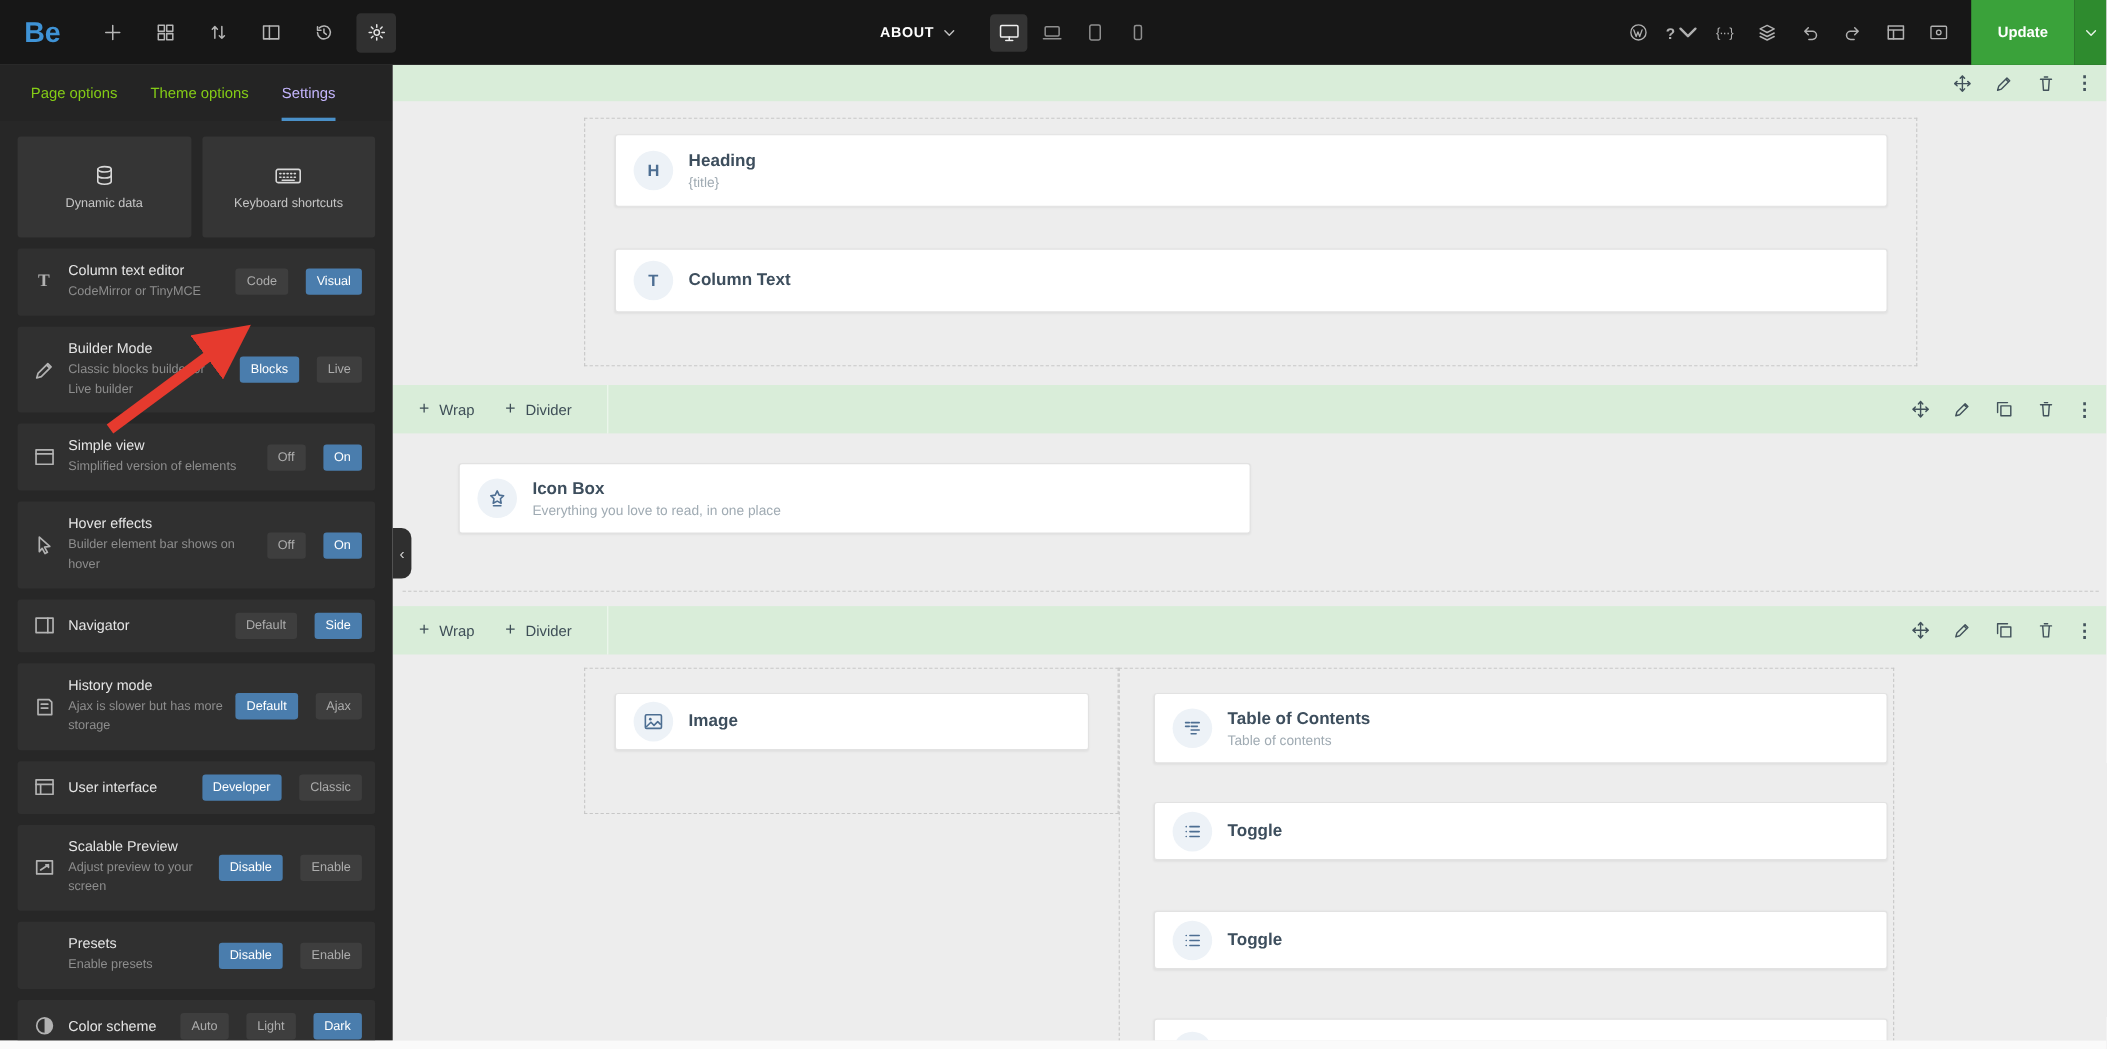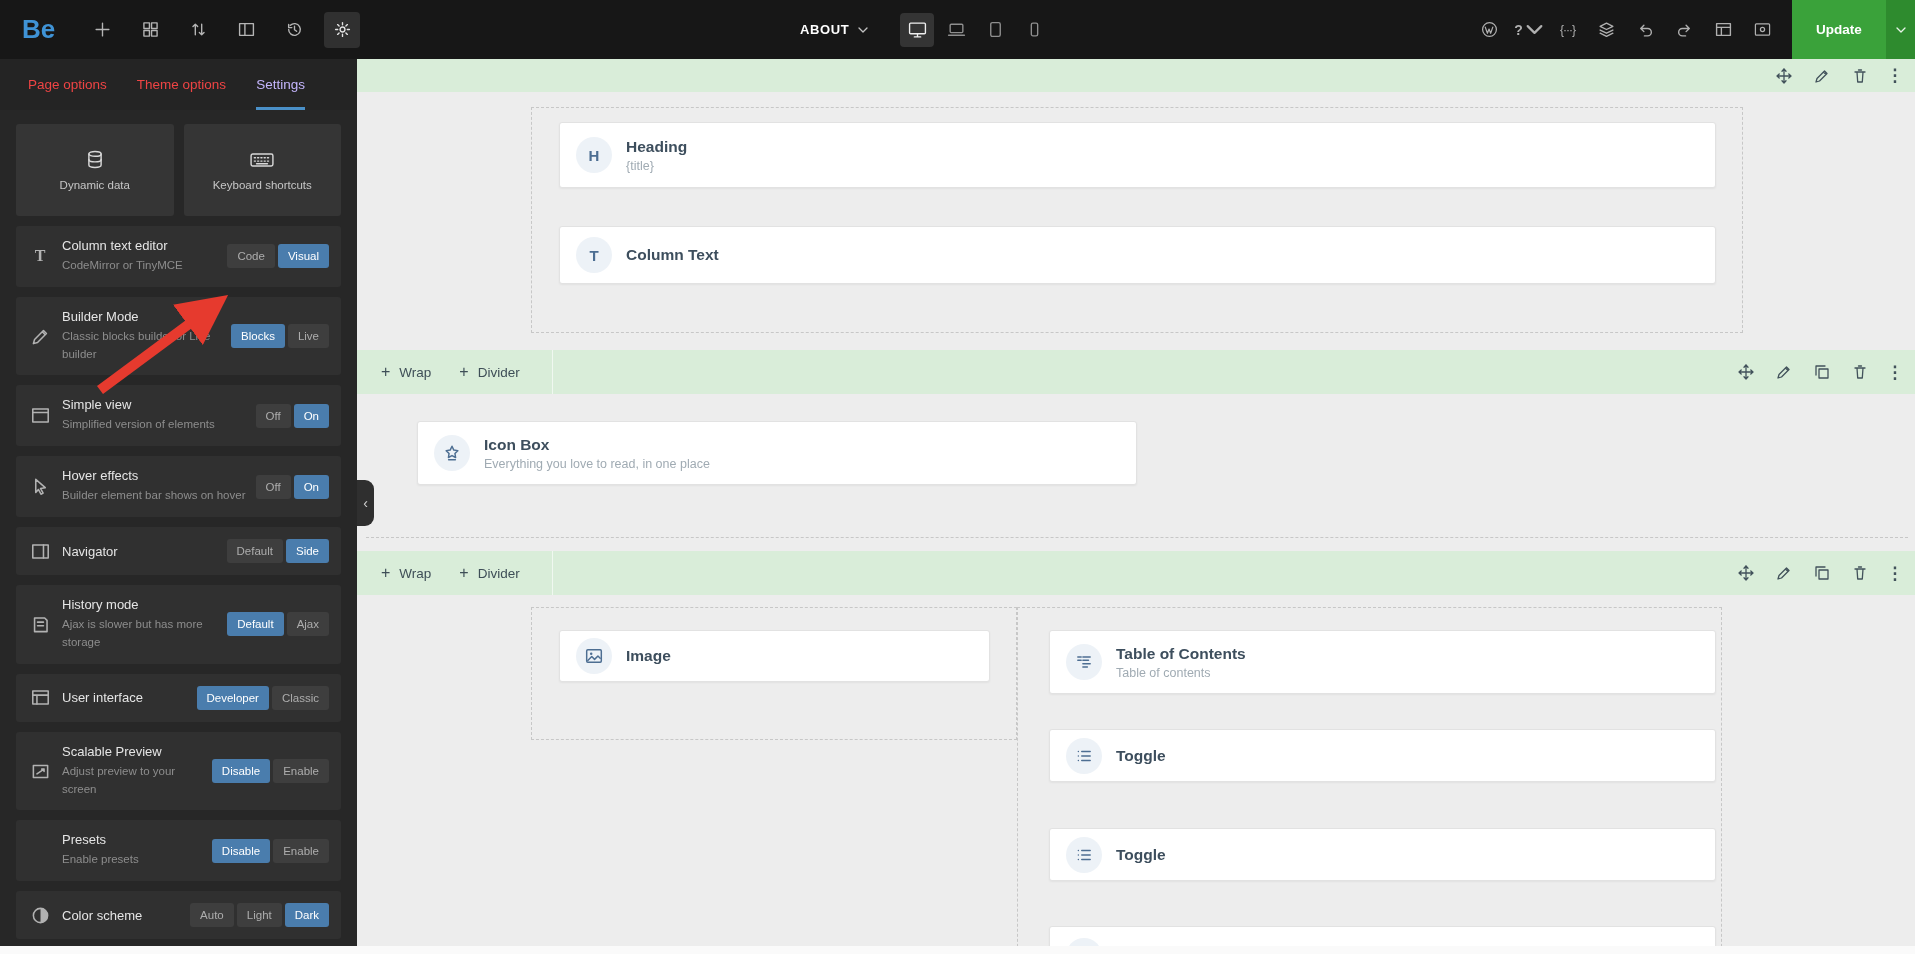--- a/index.html
+++ b/index.html
@@ -27,38 +27,38 @@
   .tb-right { position:absolute; right:0; top:0; height:59px; display:flex; align-items:center; }
   .tb-ic { width:39px; height:59px; display:flex; align-items:center; justify-content:center; color:#b0b0b0; background:none; border:none; font-size:13px; cursor:pointer; gap:3px; }
   .tb-ic svg { width:17px; height:17px; }
   .tb-ic .qm { font-size:14px; font-weight:bold; }
   .tb-ic .sc { font-size:12px; letter-spacing:-1px; }
   .update-btn { height:59px; width:94px; background:#3aa23a; color:#fff; font-size:13.5px; font-weight:bold; border:none; margin-left:10px; cursor:pointer; font-family:inherit; }
   .update-caret { height:59px; width:29px; background:#2e8b2e; color:#e8f4e8; display:flex; align-items:center; justify-content:center; border:none; cursor:pointer; }
 
   
   .tabsbar { position:absolute; left:0; top:59px; width:357px; height:51px; background:#242424; display:flex; align-items:stretch; padding-left:28px; gap:30px; z-index:25; }
-  .tab { display:flex; align-items:center; color:#ef4444; font-size:13.5px; background:none; border:none; position:relative; cursor:pointer; font-family:inherit; }
+  .tab { display:flex; align-items:center; color:#84cc16; font-size:13.5px; background:none; border:none; position:relative; cursor:pointer; font-family:inherit; }
   .tab.active { color:#c4b5fd; }
   .tab.active::after { content:""; position:absolute; left:0; right:0; bottom:0; height:3px; background:#4a90c8; }
 
   
   .sidebar { position:absolute; left:0; top:110px; width:357px; height:836px; background:#272727; padding:14px 16px 0; overflow:hidden; z-index:20; }
   .tiles { display:flex; gap:10px; }
   .tile { flex:1; height:92px; background:#353535; border-radius:3px; display:flex; flex-direction:column; align-items:center; justify-content:center; gap:9px; color:#d8d8d8; border:none; cursor:pointer; font-family:inherit; }
   .tile svg { width:24px; height:20px; }
   .tile-label { font-size:11.5px; color:#c6c6c6; }
   .srow { margin-top:10px; background:#303030; border-radius:3px; padding:12px; display:flex; align-items:center; gap:10px; }
   .sic { width:24px; flex:none; color:#b2b2b2; display:flex; justify-content:center; }
   .sic svg { width:19px; height:19px; }
   .sic .ltr { font-size:16px; font-weight:bold; font-family:"Liberation Serif",serif; }
   .stx { flex:1; min-width:0; }
   .st { font-size:13px; color:#e5e5e5; }
   .sd { font-size:11.5px; color:#8d8d8d; line-height:1.55; margin-top:4px; }
-  .topts { flex:none; display:flex; gap:3px;align-items:flex-end; }
+  .topts { flex:none; display:flex; gap:16px;align-items:flex-end; }
   .opt { font-size:11.5px; padding:6px 10px; background:#3e3e3e; color:#adadad; border:none; border-radius:3px; cursor:pointer; font-family:inherit; }
   .opt.active { background:#4a7dad; color:#fff; }
 
   
   .canvas { position:absolute; left:357px; top:59px; width:1558px; height:887px; background:#ededed; overflow:hidden; z-index:10; }
   .gbar { position:absolute; left:0; width:100%; background:#d9edd9; display:flex; align-items:center; }
   #gbar1 { top:0; height:33px; }
   #gbar2 { top:291px; height:44px; }
   #gbar3 { top:492px; height:44px; }
   .gleft { display:flex; align-items:center; height:100%; padding-left:24px; gap:28px; }

